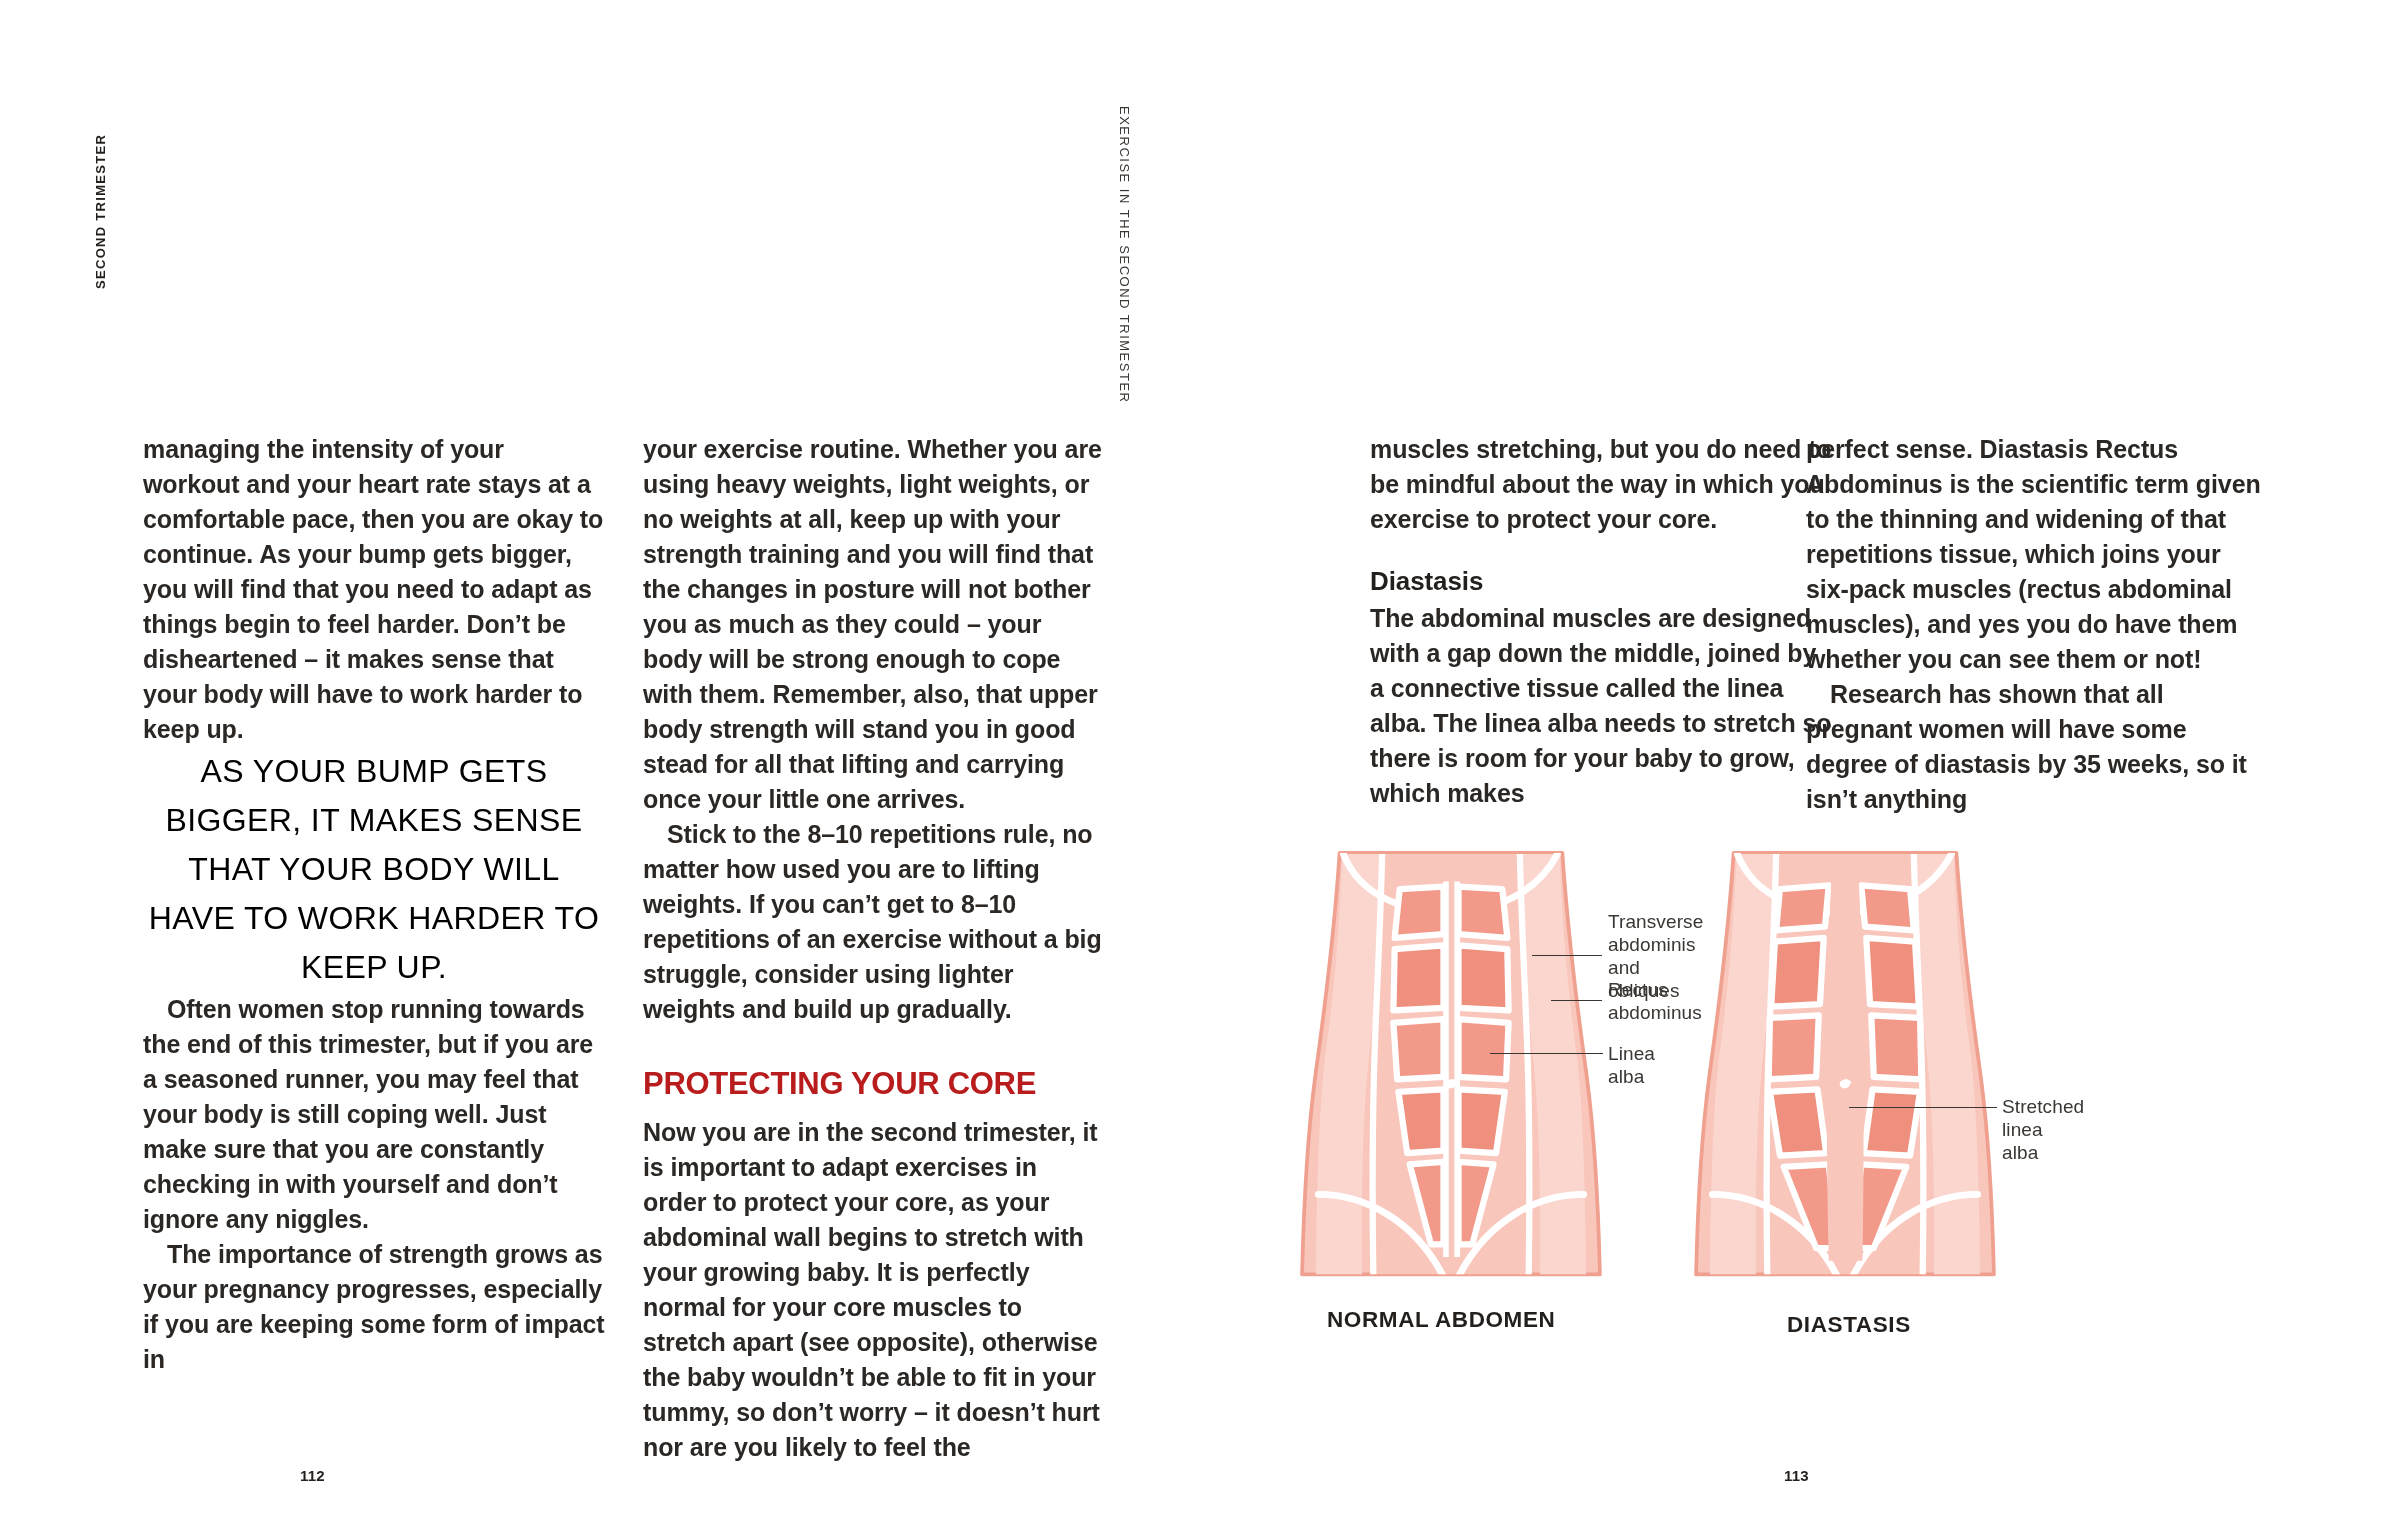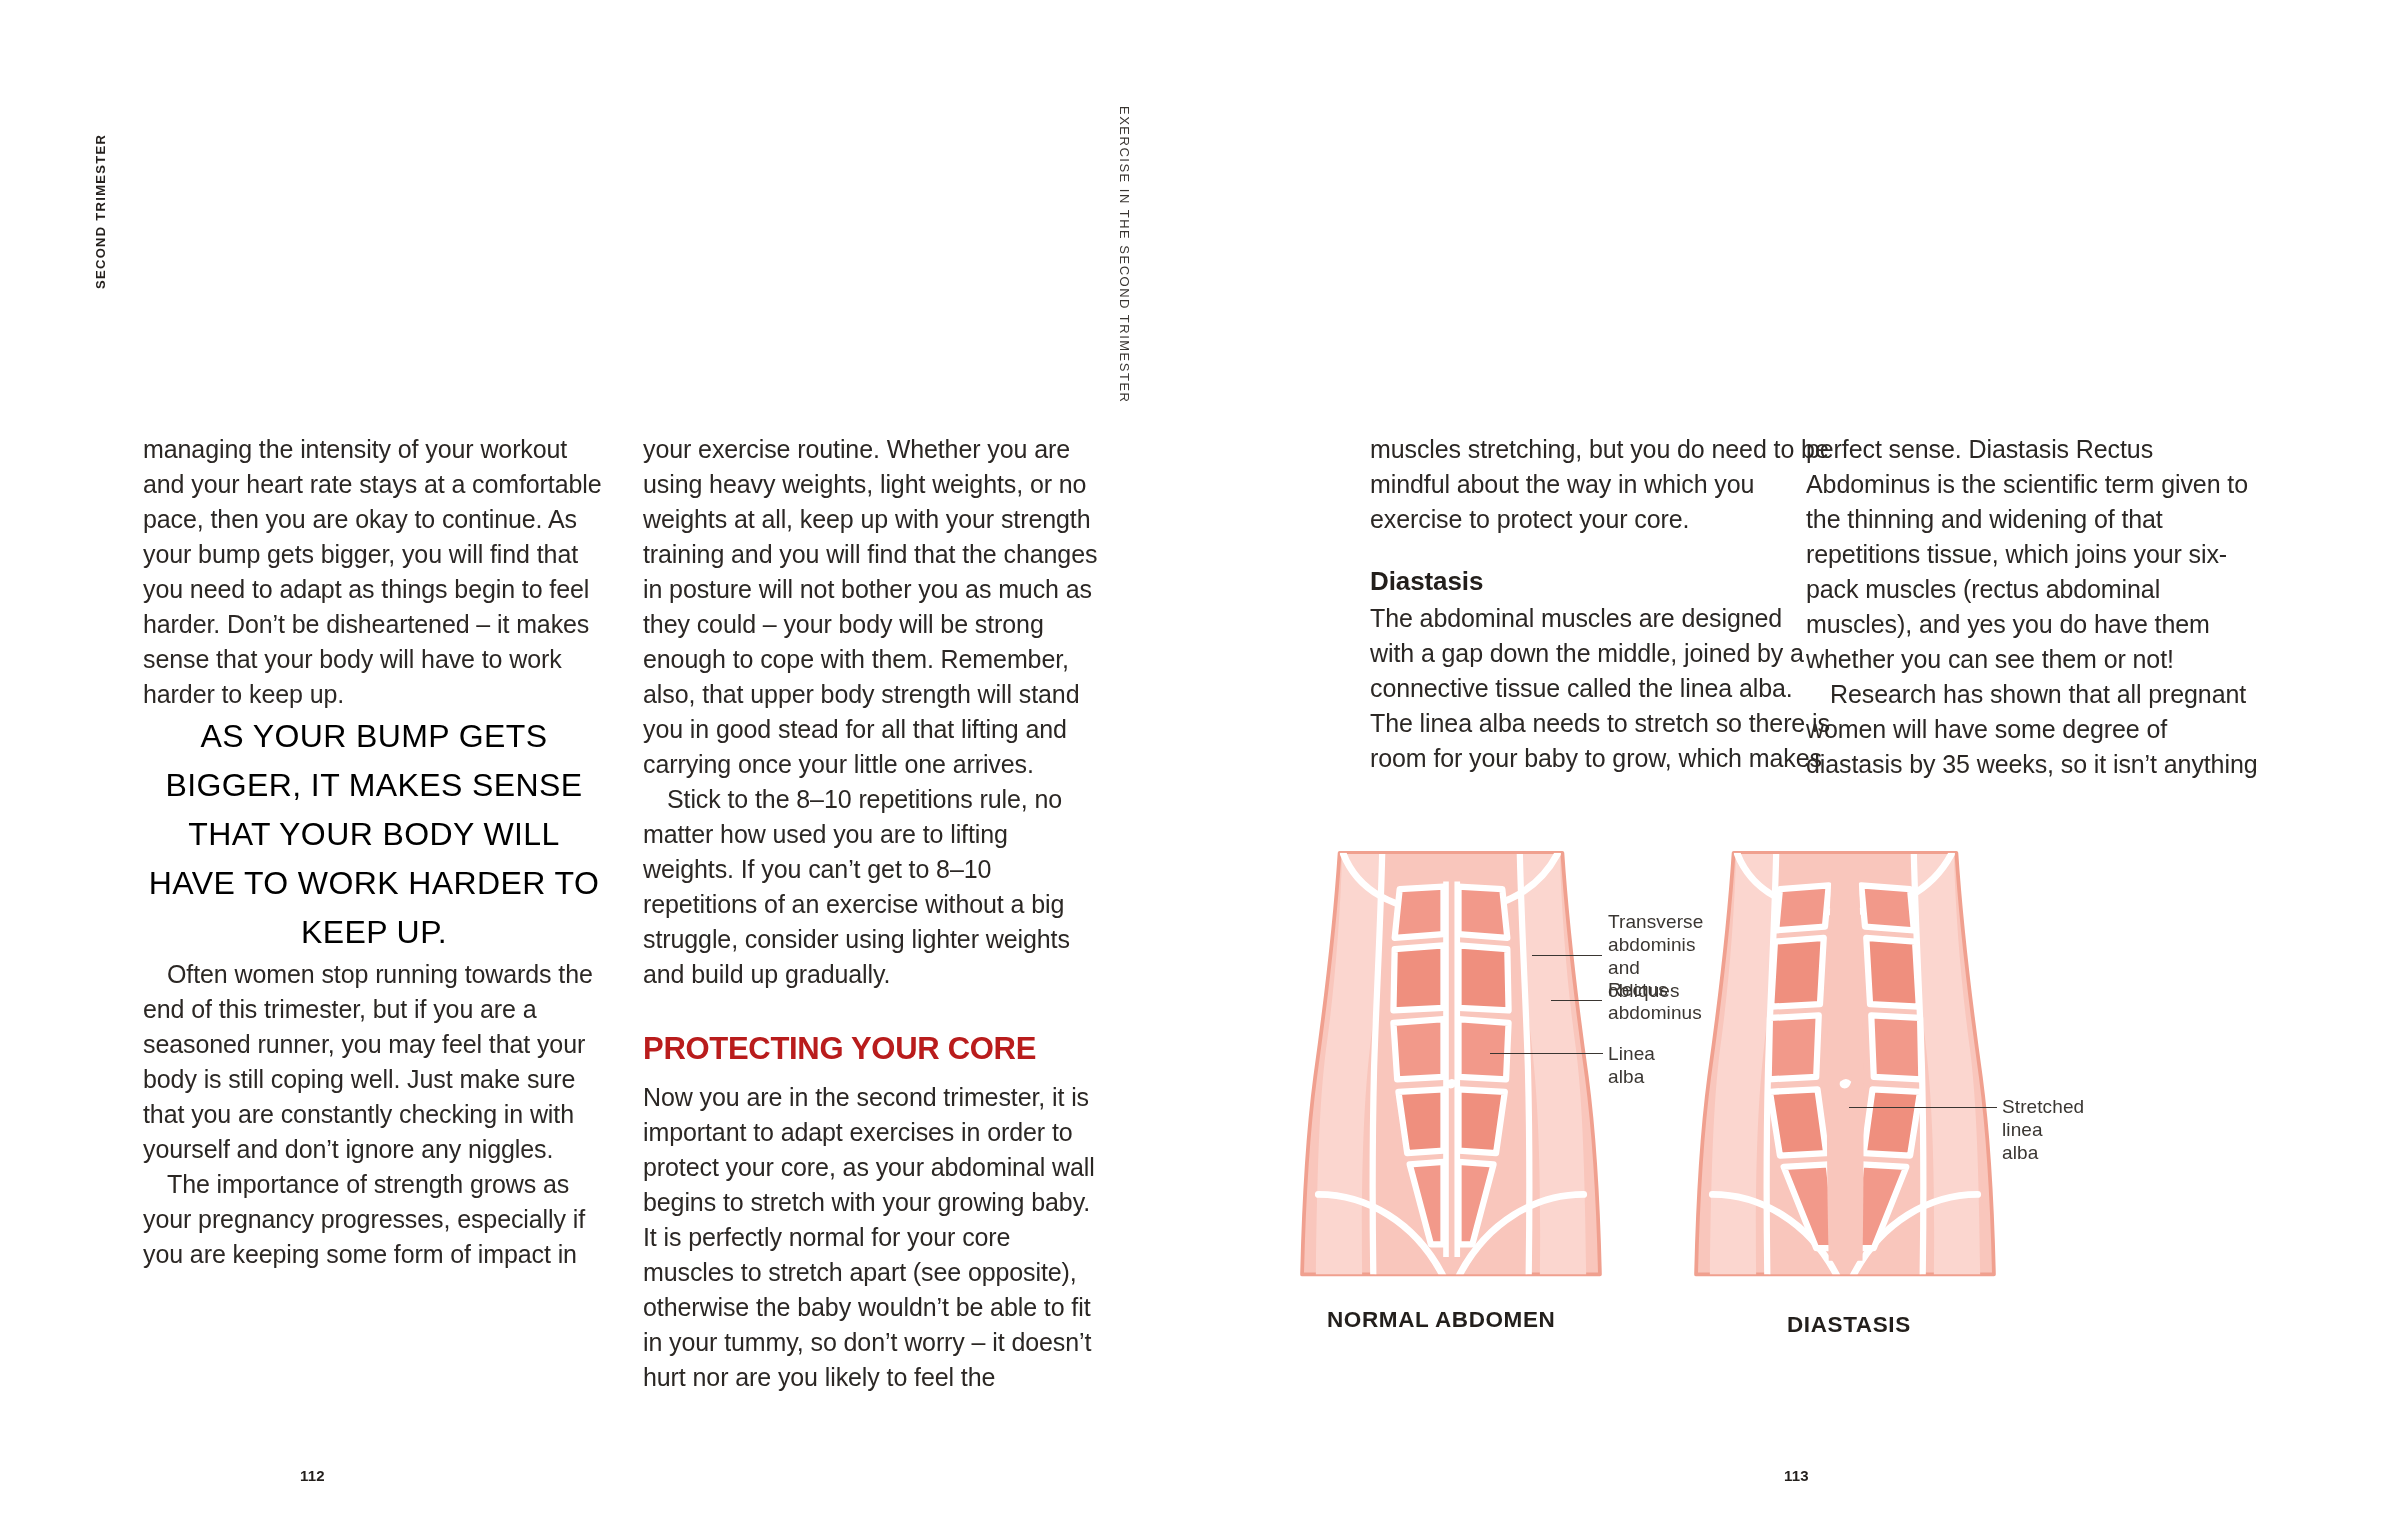--- a/index.html
+++ b/index.html
@@ -42,21 +42,21 @@
     top:432px;
     width:462px;
   }
   .col p, .col .quote{
     margin:0;
   }
   .body-txt{
     font-size:25px;
     line-height:35px;
     color:#2b2724;
-    font-weight:400;
+    font-weight:700;
     letter-spacing:-0.1px;
     text-align:left;
   }
   .body-txt + .body-txt{ text-indent:24px; }
 
   .quote{
     font-size:32px;
     line-height:49px;
     text-align:center;
     color:#000000;

